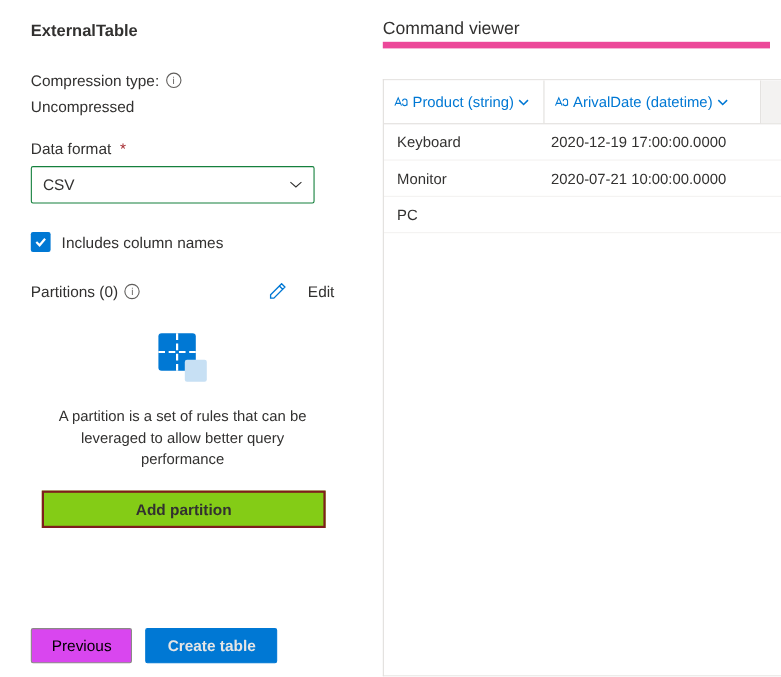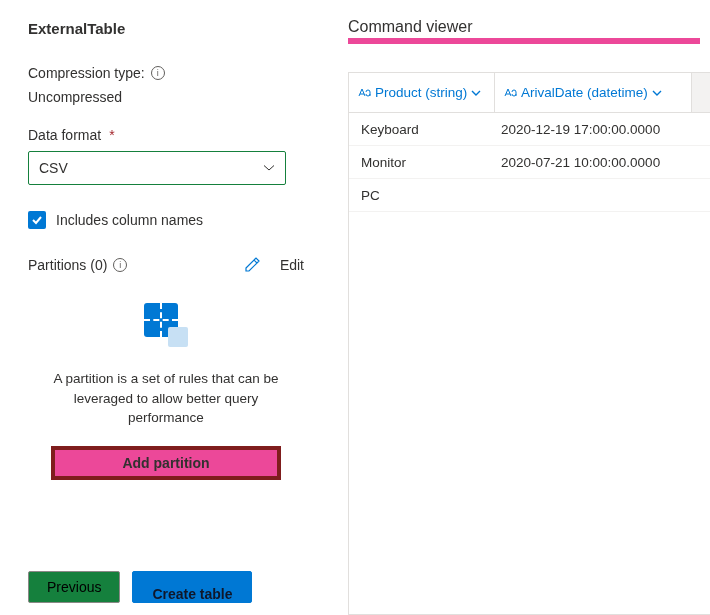--- a/index.html
+++ b/index.html
@@ -145,24 +145,24 @@
     width: 20px; height: 20px;
     background: #c7e0f4;
     border-radius: 2px;
   }
   .partition-desc {
     font-size: 13.5px;
     line-height: 1.45;
     margin-bottom: 18px;
   }
   .add-partition-btn {
-    width: 230px;
+    width: 258px;
     height: 34px;
-    border: 4px solid #7f1d1d;
-    background: #ec4899;
+    border: 2px solid #7f1d1d;
+    background: #84cc16;
     display: flex;
     align-items: center;
     justify-content: center;
     font-size: 14px;
     font-weight: 600;
     cursor: pointer;
     margin: 0 auto;
   }
   .flex-grow { flex: 1; }
   .footer-buttons {
@@ -170,33 +170,32 @@
     gap: 12px;
     padding-top: 16px;
   }
   .btn {
     height: 32px;
     padding: 0 18px;
     border-radius: 2px;
     font-size: 14px;
     cursor: pointer;
     border: 1px solid #8a8886;
-    background: #15803d;
+    background: #d946ef;
     display: inline-flex;
     align-items: center;
     justify-content: center;
     min-width: 92px;
   }
   .btn-primary {
     background: #0078d4;
     border-color: #0078d4;
-    color: #0f172a;
+    color: #e5e5e5;
     font-weight: 600;
     min-width: 120px;
-    align-items: flex-end;
   }
   
   .cmd-header {
     font-size: 16px;
     padding-bottom: 2px;
     border-bottom: 6px solid #ec4899;
     margin-bottom: 28px;
     margin-right: 10px;
   }
   .preview-label {

